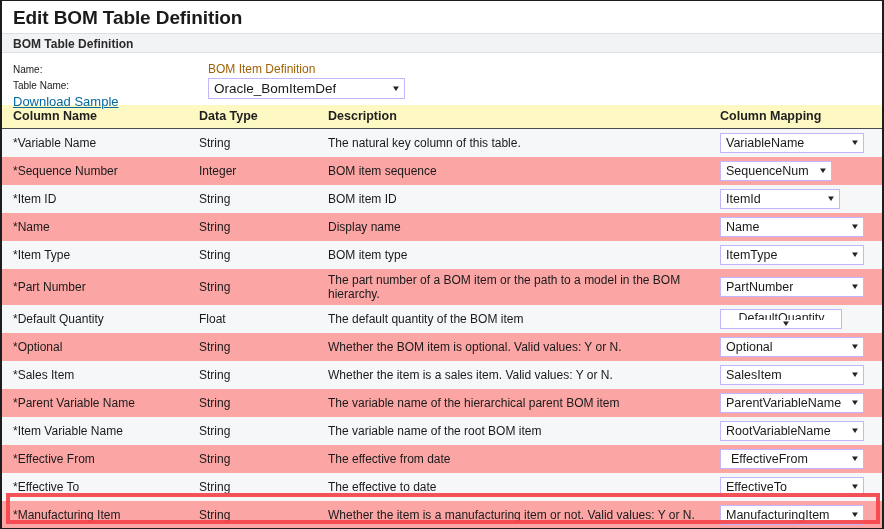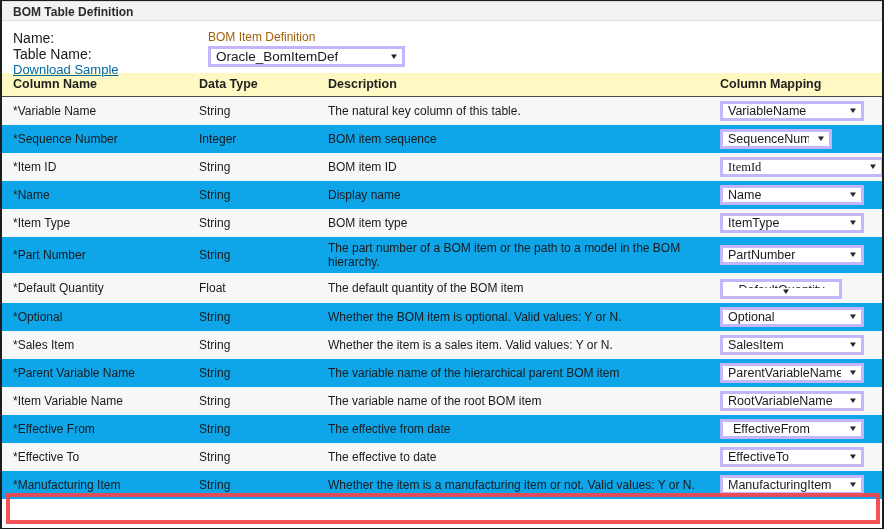--- a/index.html
+++ b/index.html
@@ -54,21 +54,21 @@
     padding: 9px 0 0 11px;
     box-sizing: border-box;
   }
   .meta-labels {
     position: absolute;
     left: 11px;
     top: 9px;
     line-height: 16px;
   }
   .meta-label {
-    font-size: 14px;
+    font-size: 10px;
     color: #1a1a1a;
     white-space: nowrap;
   }
   .meta-link {
     font-size: 13px;
     color: #0369a1;
     text-decoration: underline;
     cursor: pointer;
     display: inline-block;
     line-height: 16px;
@@ -84,21 +84,21 @@
     line-height: 14px;
     display: block;
     margin-bottom: 2px;
   }
   .sel {
     box-sizing: border-box;
     display: inline-flex;
     align-items: center;
     justify-content: space-between;
     background: #ffffff;
-    border: 3px solid #c4b5fd;
+    border: 1px solid #c4b5fd;
     font-size: 12.5px;
     color: #1a1a1a;
     height: 19px;
     padding: 0 4px 0 5px;
     cursor: pointer;
     white-space: nowrap;
     line-height: 17px;
   }
   .sel.table-name {
     width: 197px;
@@ -131,21 +131,21 @@
     vertical-align: bottom;
   }
   .tbl td {
     font-size: 12px;
     color: #1a1a1a;
     padding: 4px 0 4px 0;
     vertical-align: middle;
     line-height: 14px;
   }
   .tbl tbody tr.odd td { background: #f6f7f9; }
-  .tbl tbody tr.even td { background: #0ea5e9; }
+  .tbl tbody tr.even td { background: #fca5a5; }
 
   .c-name     { width: 197px; padding-left: 11px !important; box-sizing: border-box; }
   .c-type     { width: 129px; }
   .c-desc     { width: 392px; padding-right: 14px !important; box-sizing: border-box; }
   .c-map      { width: 166px; }
 
   th.c-name { padding-left: 11px !important; }
 
   .c-map .sel { height: 20px; }
   .hl-box {
@@ -158,20 +158,21 @@
     box-sizing: border-box;
     pointer-events: none;
     opacity: 0.92;
   }
 </style>
 </head>
 <body>
 
 <div id="app">
 
+  <div class="page-title">Edit BOM Table Definition</div>
 
   <div class="section-bar">BOM Table Definition</div>
 
   <div class="meta">
     <div class="meta-labels">
       <div class="meta-label">Name:</div>
       <div class="meta-label">Table Name:</div>
       <a class="meta-link">Download Sample</a>
     </div>
     <div class="meta-values">
@@ -208,21 +209,21 @@
           <td class="c-desc">BOM item sequence</td>
           <td class="c-map"><span class="sel" style="width: 112px;">
               <span class="sel-label">SequenceNum</span>
               <span class="caret">▼</span>
             </span></td>
         </tr>
         <tr class="odd">
           <td class="c-name">*Item ID</td>
           <td class="c-type">String</td>
           <td class="c-desc">BOM item ID</td>
-          <td class="c-map"><span class="sel" style="width: 164px; font-family: Liberation Serif, serif;">
+          <td class="c-map"><span class="sel" style="width: 120px;">
               <span class="sel-label">ItemId</span>
               <span class="caret">▼</span>
             </span></td>
         </tr>
         <tr class="even">
           <td class="c-name">*Name</td>
           <td class="c-type">String</td>
           <td class="c-desc">Display name</td>
           <td class="c-map"><span class="sel" style="width: 144px;">
               <span class="sel-label">Name</span>

